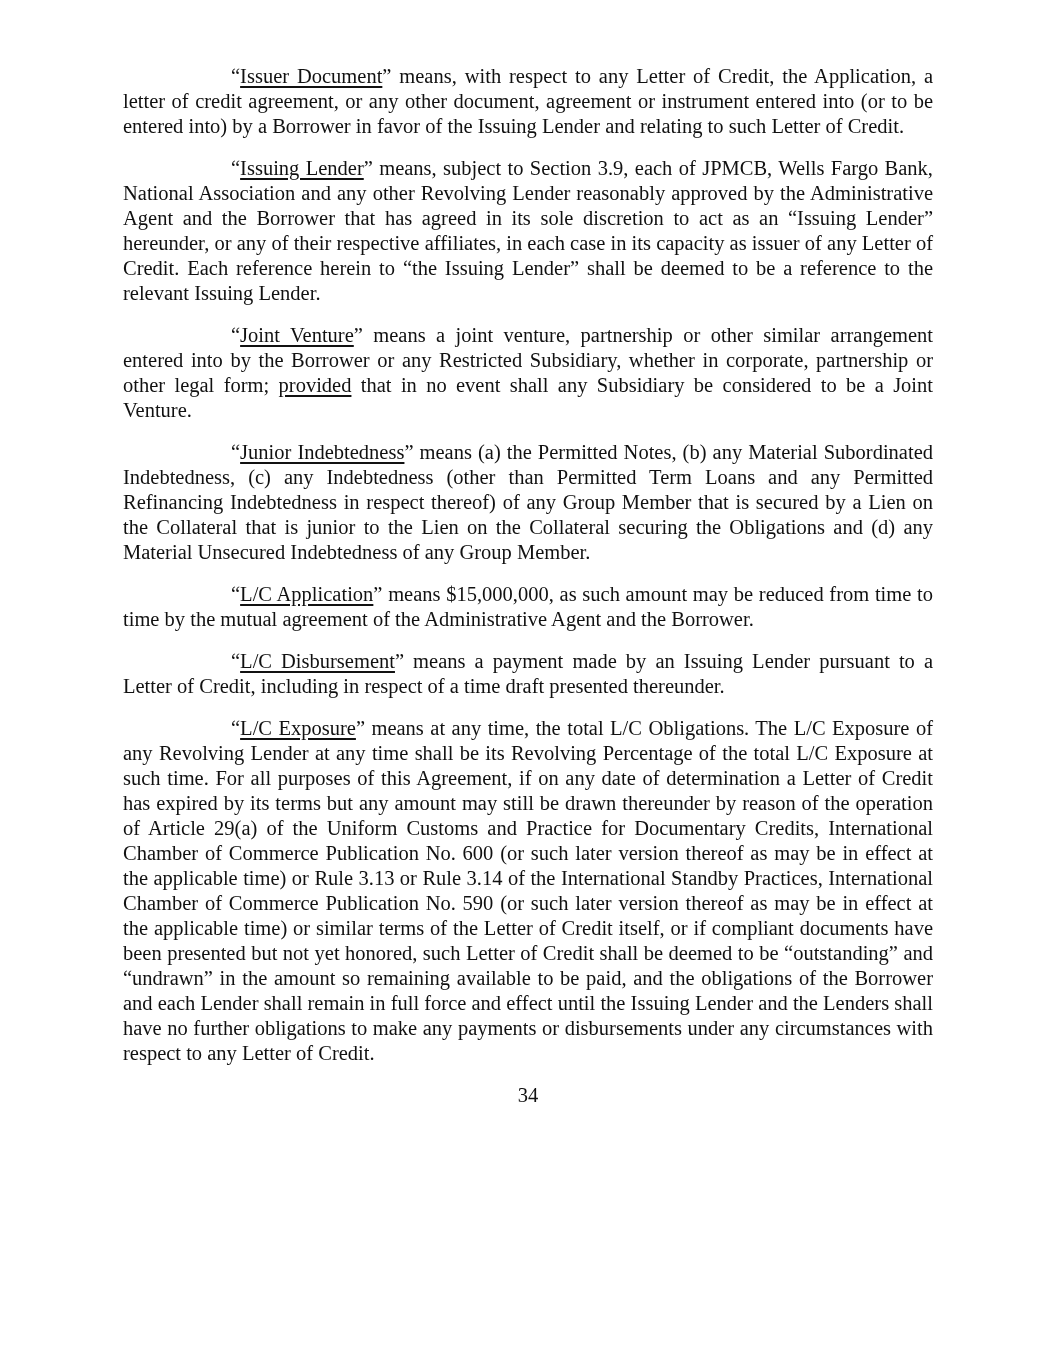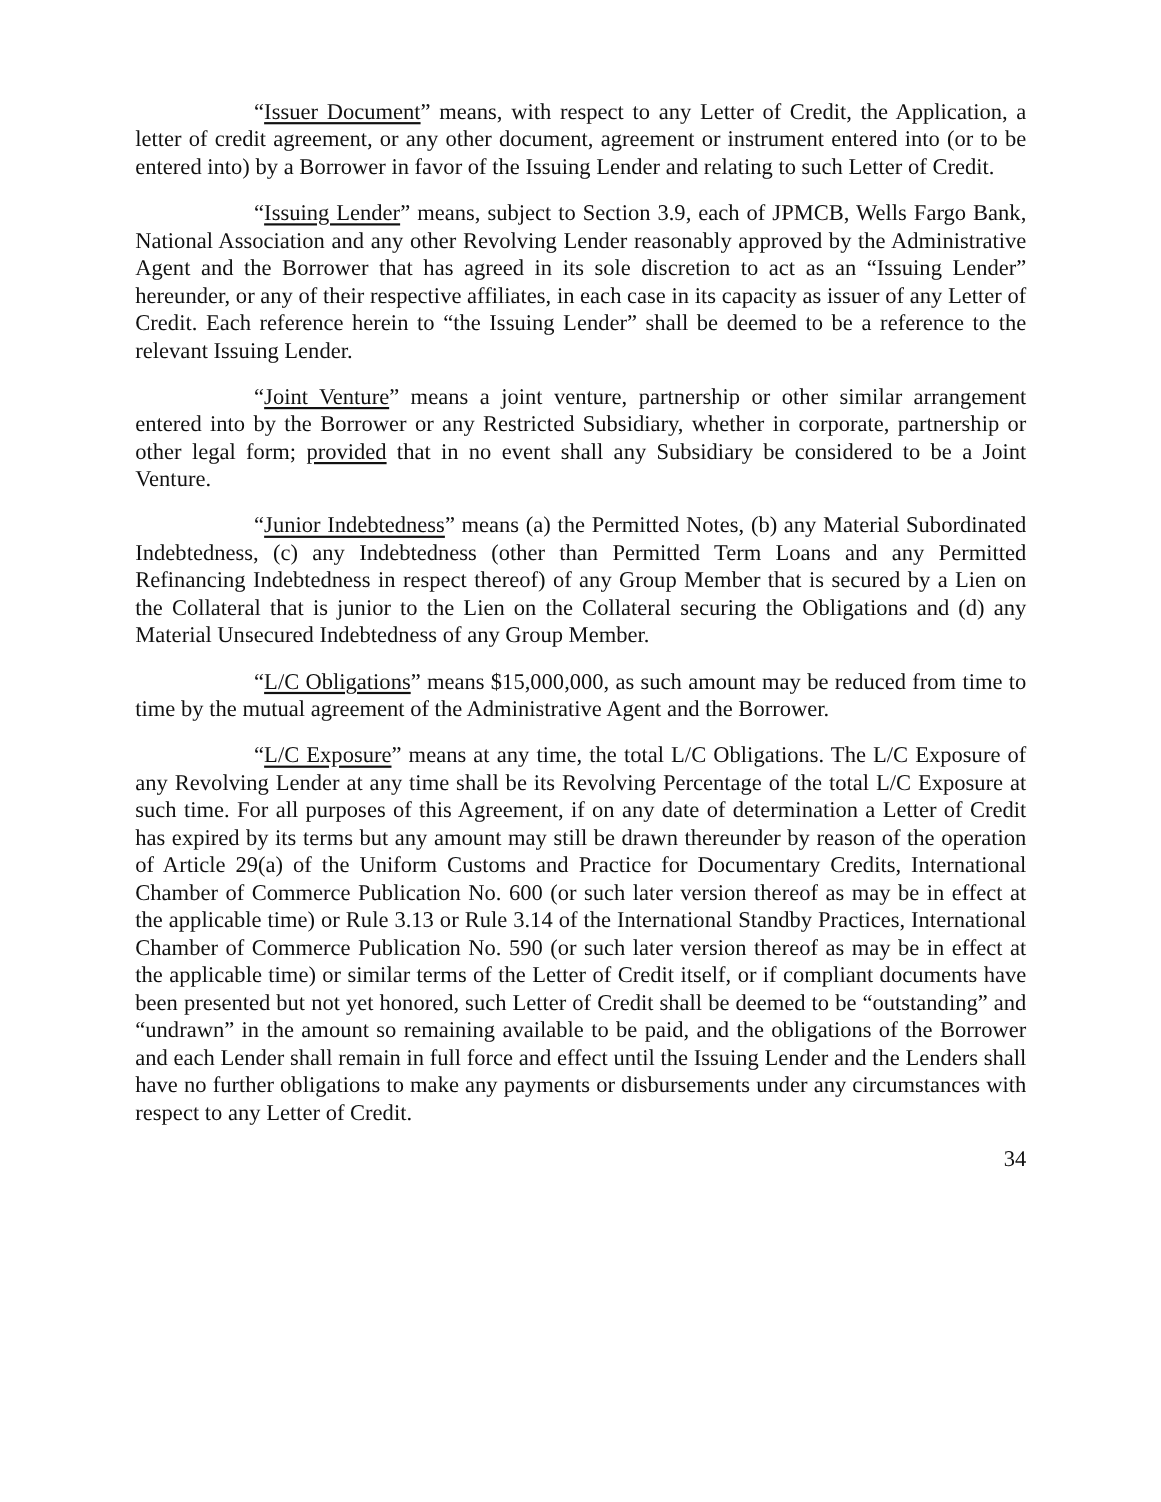--- a/index.html
+++ b/index.html
@@ -6,48 +6,49 @@
     margin: 0;
     padding: 0;
     background: #ffffff;
   }
   .page {
     position: relative;
     width: 1055px;
     height: 1365px;
     background: #ffffff;
     box-sizing: border-box;
-    padding: 90px 122px 0 123px;
+    padding: 64px 122px 0 123px;
     font-family: "Liberation Serif", "DejaVu Serif", serif;
     font-size: 20.5px;
     line-height: 25px;
     color: #111111;
   }
   .doc-body .para {
     margin: 0 0 17px 0;
     text-align: justify;
     text-indent: 108px;
   }
   .defined-term {
     text-decoration: underline;
     text-underline-offset: 3px;
   }
   .footer {
-    text-align: right;
+    text-align: center;
     margin-top: 0;
   }
 </style>
 </head>
 <body>
 
 <div class="page">
   <div class="doc-body">
       <p class="para"><span>“</span><span class="defined-term">Issuer Document</span><span>” means, with respect to any Letter of Credit, the Application, a letter of credit agreement, or any other document, agreement or instrument entered into (or to be entered into) by a Borrower in favor of the Issuing Lender and relating to such Letter of Credit.</span></p>
       <p class="para"><span>“</span><span class="defined-term">Issuing Lender</span><span>” means, subject to Section 3.9, each of JPMCB, Wells Fargo Bank, National Association and any other Revolving Lender reasonably approved by the Administrative Agent and the Borrower that has agreed in its sole discretion to act as an “Issuing Lender” hereunder, or any of their respective affiliates, in each case in its capacity as issuer of any Letter of Credit.  Each reference herein to “the Issuing Lender” shall be deemed to be a reference to the relevant Issuing Lender.</span></p>
       <p class="para"><span>“</span><span class="defined-term">Joint Venture</span><span>” means a joint venture, partnership or other similar arrangement entered into by the Borrower or any Restricted Subsidiary, whether in corporate, partnership or other legal form; </span><span class="defined-term">provided</span><span> that in no event shall any Subsidiary be considered to be a Joint Venture.</span></p>
       <p class="para"><span>“</span><span class="defined-term">Junior Indebtedness</span><span>” means (a) the Permitted Notes, (b) any Material Subordinated Indebtedness, (c) any Indebtedness (other than Permitted Term Loans and any Permitted Refinancing Indebtedness in respect thereof) of any Group Member that is secured by a Lien on the Collateral that is junior to the Lien on the Collateral securing the Obligations and (d) any Material Unsecured Indebtedness of any Group Member.</span></p>
-      <p class="para"><span>“</span><span class="defined-term">L/C Obligations</span><span>” means $15,000,000, as such amount may be reduced from time to time by the mutual agreement of the Administrative Agent and the Borrower.</span></p>
+      <p class="para"><span>“</span><span class="defined-term">L/C Application</span><span>” means $15,000,000, as such amount may be reduced from time to time by the mutual agreement of the Administrative Agent and the Borrower.</span></p>
+      <p class="para"><span>“</span><span class="defined-term">L/C Disbursement</span><span>” means a payment made by an Issuing Lender pursuant to a Letter of Credit, including in respect of a time draft presented thereunder.</span></p>
       <p class="para"><span>“</span><span class="defined-term">L/C Exposure</span><span>” means at any time, the total L/C Obligations.  The L/C Exposure of any Revolving Lender at any time shall be its Revolving Percentage of the total L/C Exposure at such time.  For all purposes of this Agreement, if on any date of determination a Letter of Credit has expired by its terms but any amount may still be drawn thereunder by reason of the operation of Article 29(a) of the Uniform Customs and Practice for Documentary Credits, International Chamber of Commerce Publication No. 600 (or such later version thereof as may be in effect at the applicable time) or Rule 3.13 or Rule 3.14 of the International Standby Practices, International Chamber of Commerce Publication No. 590 (or such later version thereof as may be in effect at the applicable time) or similar terms of the Letter of Credit itself, or if compliant documents have been presented but not yet honored, such Letter of Credit shall be deemed to be “outstanding” and “undrawn” in the amount so remaining available to be paid, and the obligations of the Borrower and each Lender shall remain in full force and effect until the Issuing Lender and the Lenders shall have no further obligations to make any payments or disbursements under any circumstances with respect to any Letter of Credit.</span></p>
     </div>
   <div class="footer">
     <span>34</span>
   </div>
 </div>
 
 </body></html>

